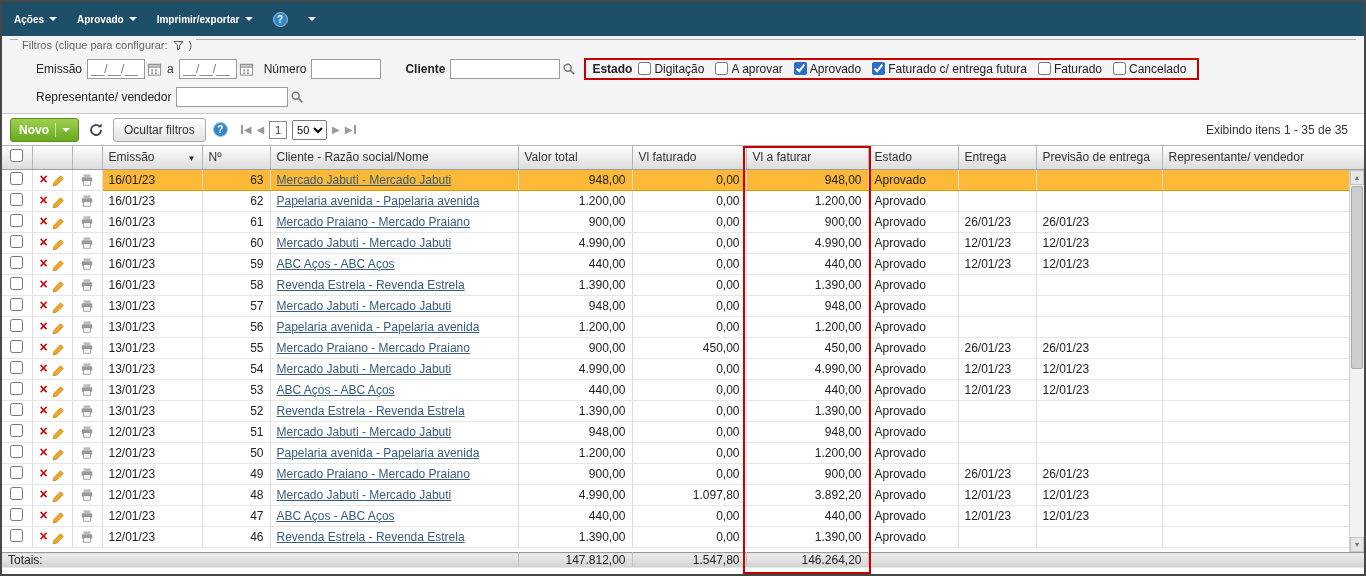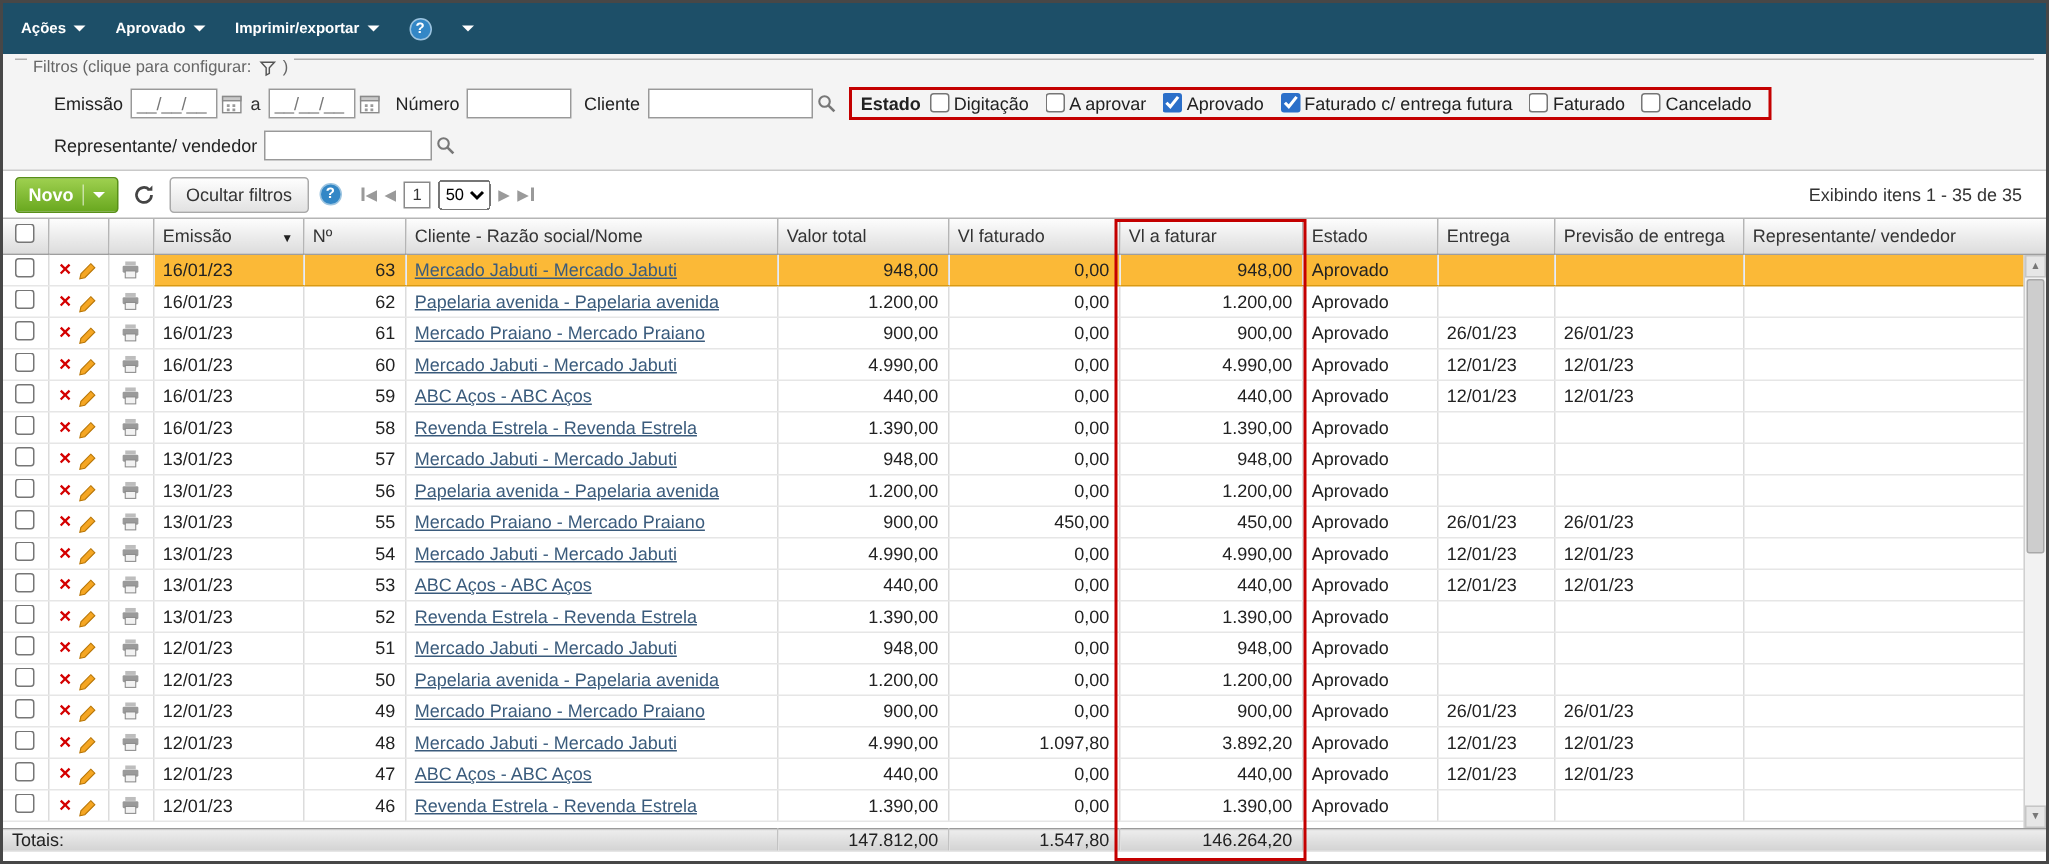--- a/index.html
+++ b/index.html
@@ -33,21 +33,21 @@
   .filter-row label { margin-right: 5px; white-space: nowrap; }
   .tinput { height: 20px; border: 1px solid #999; background: #fff; padding: 0 3px;
             font-family: "Liberation Sans", sans-serif; font-size: 12px; color: #444; }
   .date { width: 58px; color: #777; }
   .numero { width: 70px; }
   .cliente { width: 110px; }
   .rep { width: 112px; }
   .icon-btn { background: none; border: none; cursor: pointer; display: inline-flex;
               align-items: center; margin-left: 2px; padding: 0; }
   .sep-a { margin: 0 5px; color: #333; }
-  .ml10 { margin-left: 10px; } .ml8 { margin-left: 8px; }
+  .ml10 { margin-left: 10px; } .ml8 { margin-left: 24px; font-weight: bold; }
 
   .estado-group { display: flex; align-items: center; gap: 6px; margin-left: 8px;
                   position: relative; padding: 4px 8px; white-space: nowrap; }
   .estado-group::after { content: ""; position: absolute; inset: 0;
                          border: 2px solid var(--annotation-red, #c40000); pointer-events: none; }
   .estado-title { font-weight: bold; }
   .opt { display: inline-flex; align-items: flex-start; gap: 3px; cursor: pointer; font-size: 12px; }
   .opt input { width: 13px; height: 13px; accent-color: #2b6fc9; }
 
   

